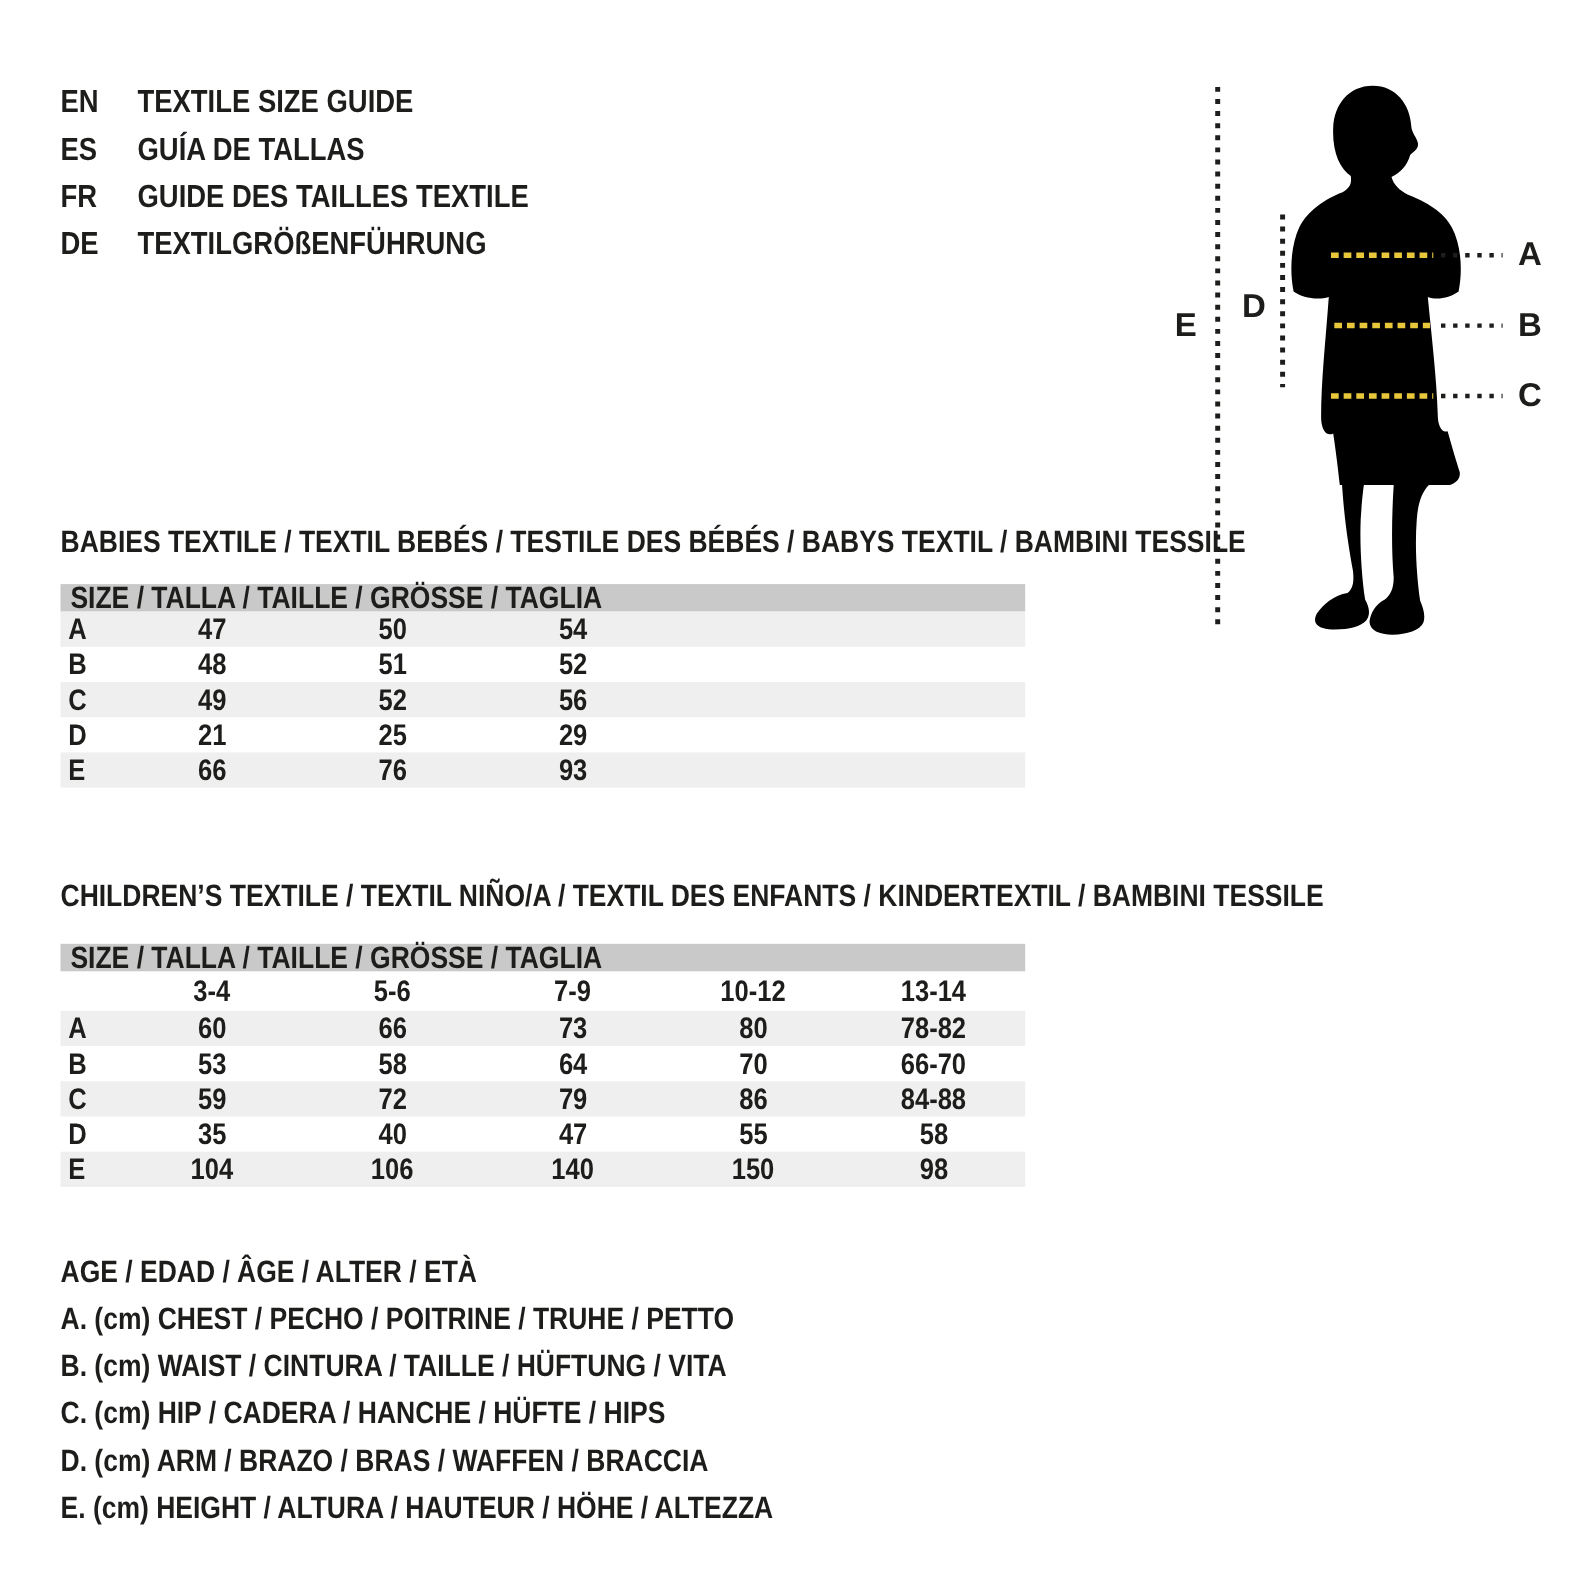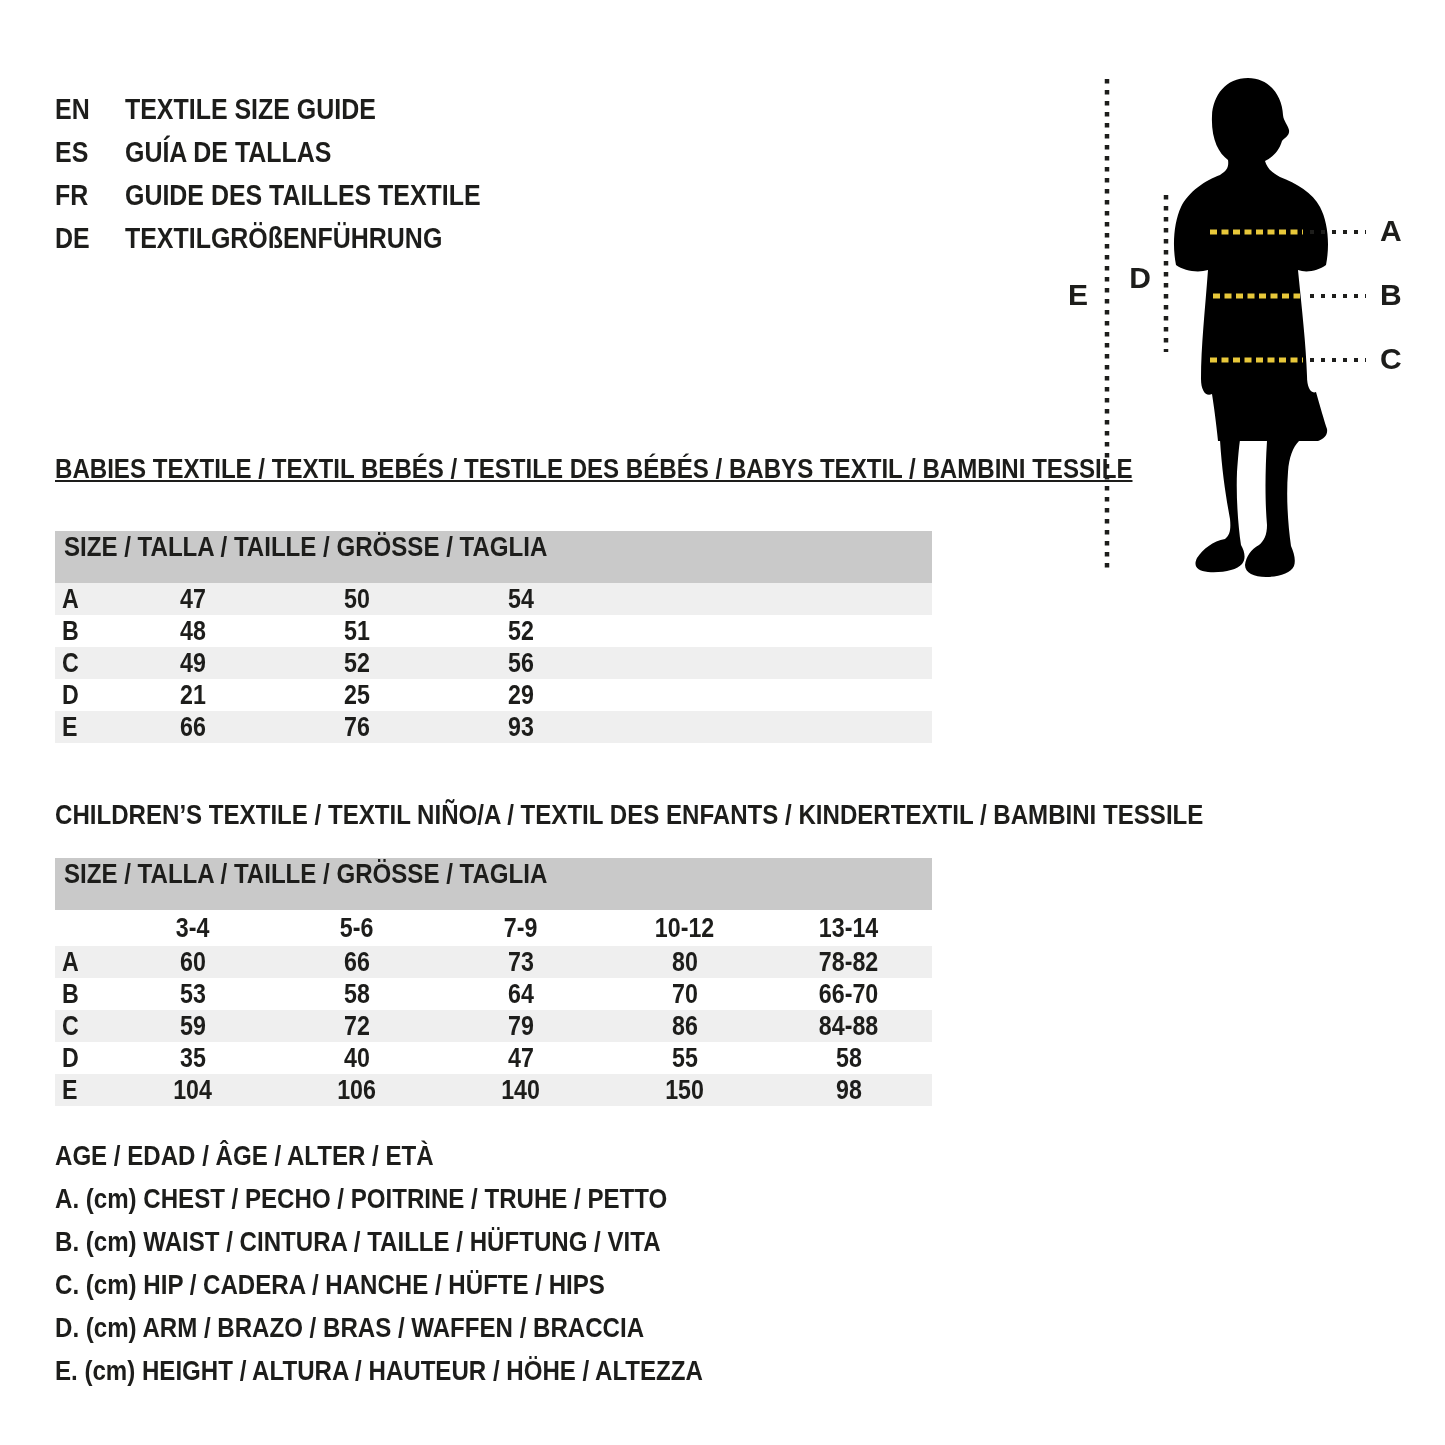--- a/index.html
+++ b/index.html
@@ -6,34 +6,34 @@
   .page{
     position:relative;width:1445px;height:1445px;background:#ffffff;overflow:hidden;
     font-family:"Liberation Sans","DejaVu Sans",sans-serif;
     font-weight:bold;color:#1d1d1b;
   }
   
   .cond{display:inline-block;transform:scaleX(.86);transform-origin:0 50%;white-space:nowrap;}
   .condc{display:inline-block;transform:scaleX(.86);transform-origin:50% 50%;white-space:nowrap;}
 
   
-  .title-block{position:absolute;left:55px;top:72px;margin-top:16px;}
+  .title-block{position:absolute;left:55px;top:72px;}
   .t-row{display:flex;height:43px;align-items:center;font-size:29px;}
   .t-code{width:70px;}
 
   
   .sec-heading{position:absolute;font-size:28px;height:34px;display:flex;align-items:center;}
-  #babies-heading{left:55px;top:452px;text-decoration:underline;}
+  #babies-heading{left:55px;top:476px;}
   #children-heading{left:55px;top:798px;justify-content:center;}
 
   
   .size-table{position:absolute;left:55px;width:877px;}
   #babies-table{top:531px;}
   #children-table{top:858px;}
-  .size-bar{height:52px;background:#c9c9c9;display:flex;align-items:flex-start;padding-left:9px;font-size:28px;}
+  .size-bar{height:25px;background:#c9c9c9;display:flex;align-items:center;padding-left:9px;font-size:28px;}
   .hdr-row{display:grid;grid-template-columns:56px 164px 164px 164px 164px 164px;height:36px;align-items:center;font-size:27px;}
   .data-row{display:grid;grid-template-columns:56px 164px 164px 164px 164px 164px;height:32px;align-items:center;font-size:27px;}
   .stripe{background:#efefef;}
   .cell{text-align:center;}
   .rlabel{text-align:left;padding-left:7px;}
 
   
   .legend{position:absolute;left:55px;top:1134px;}
   .legend-line{height:43px;display:flex;align-items:center;font-size:28px;}
 

